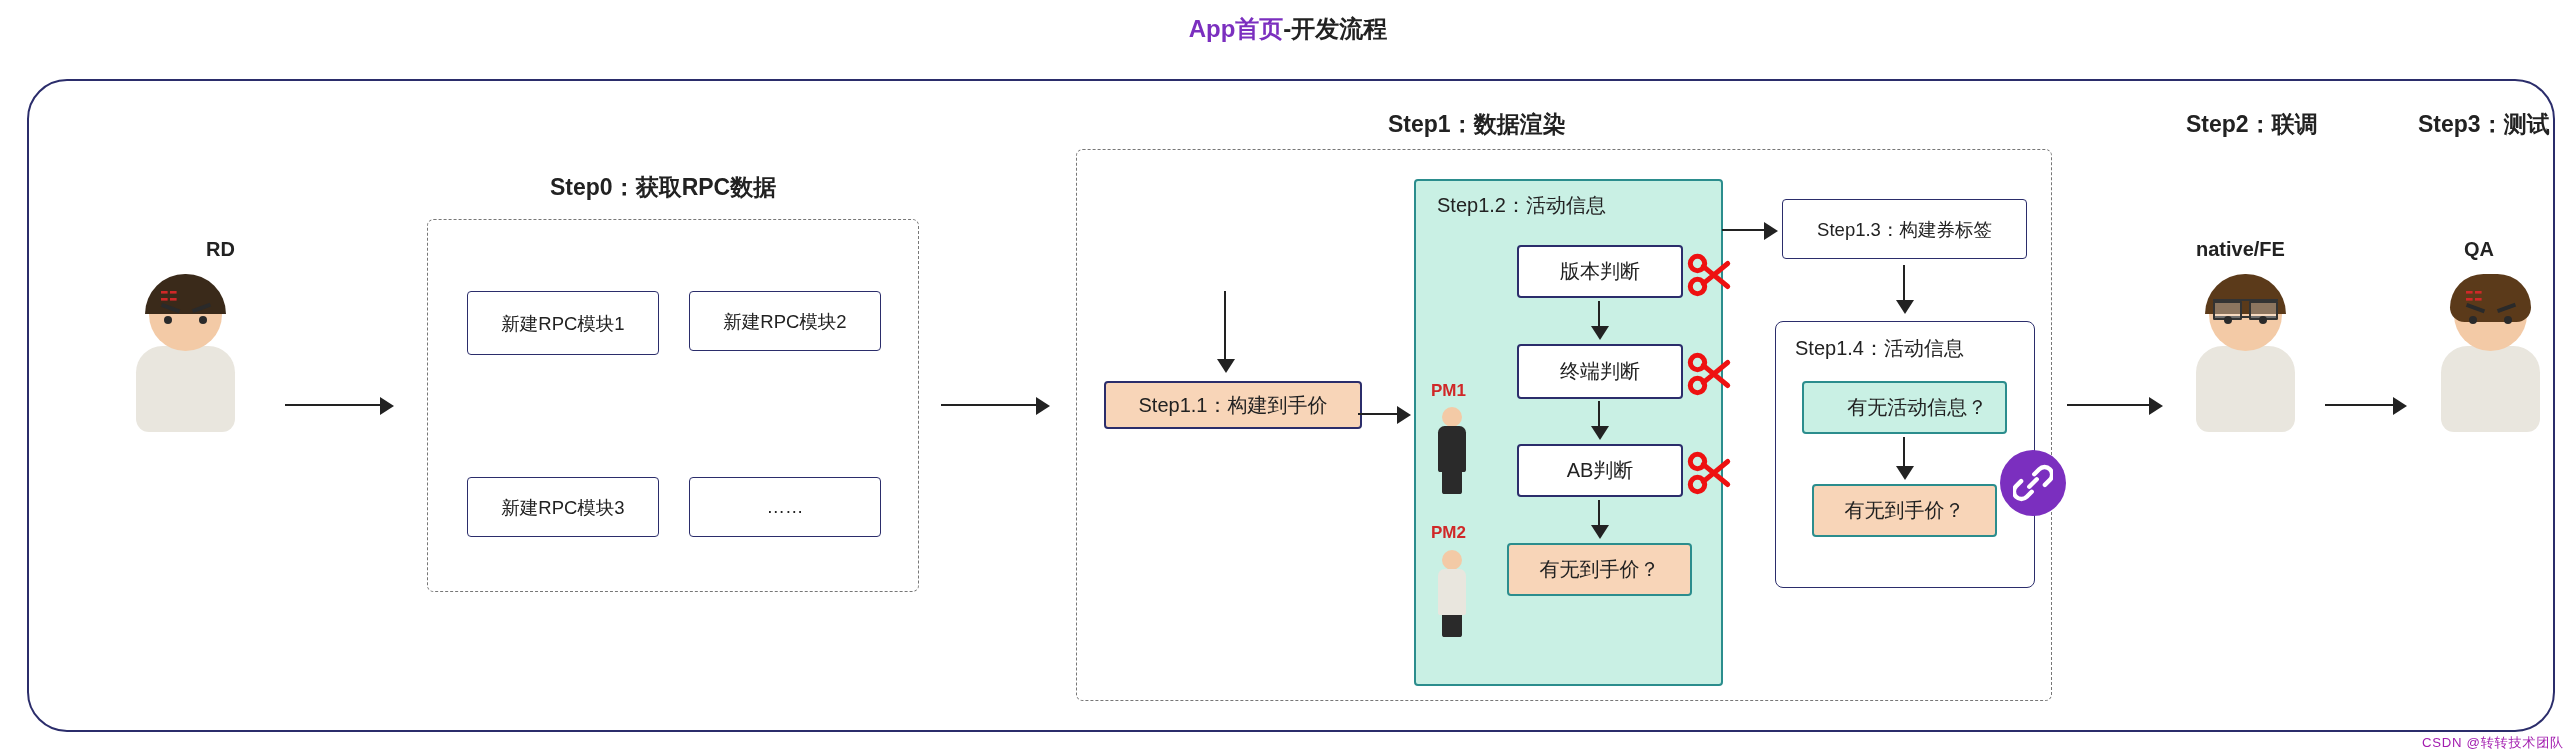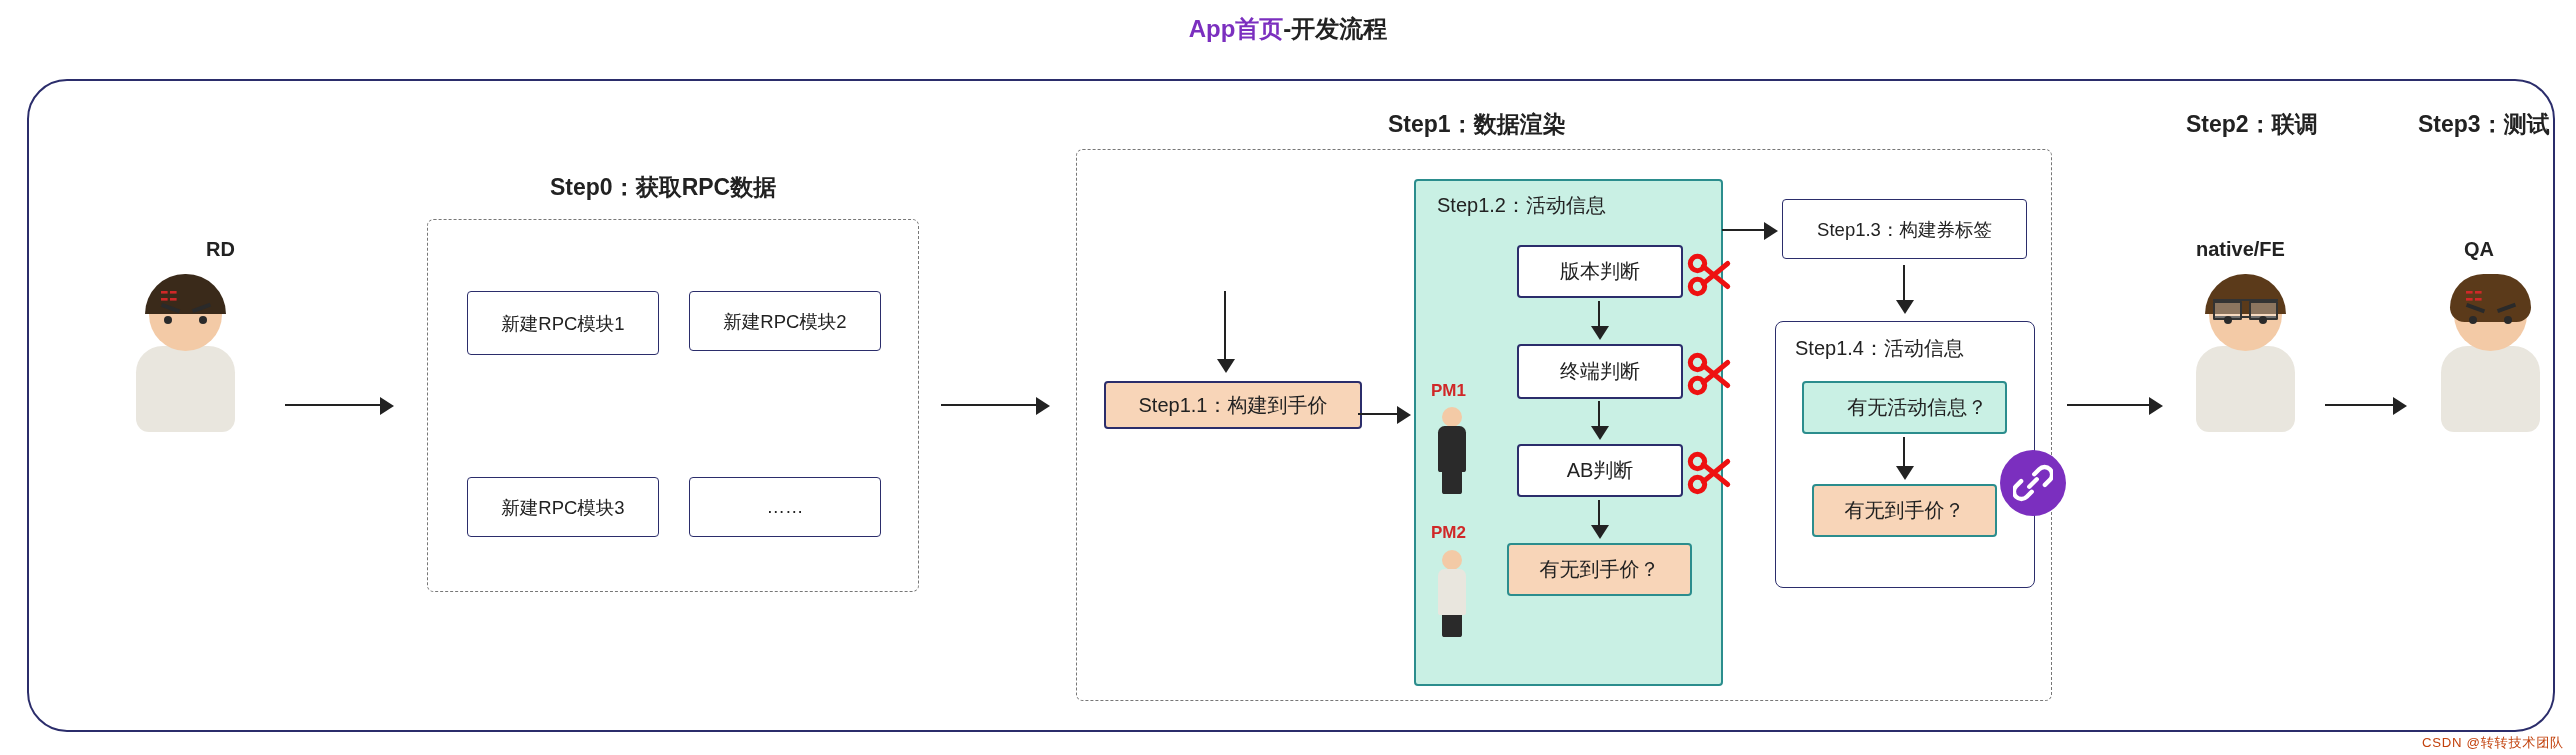--- a/index.html
+++ b/index.html
@@ -255,21 +255,21 @@
     border-radius: 0 0 2.6px 2.6px;
   }
   .pm-fig.suit .pb { background: #2a2a2a; }
   .pm-fig.casual .pb { background: #e9e6de; }
 
   .watermark {
     position: absolute;
     right: 12px;
     bottom: 2.6px;
     font-size: 13.2px;
-    color: #c2410c;
+    color: #a21caf;
     letter-spacing: 0.7px;
   }
 </style>
 </head>
 <body>
 
 <div class="canvas">
 
   <div class="title-main">
     <span class="purple">App首页</span><span class="black">-开发流程</span>

